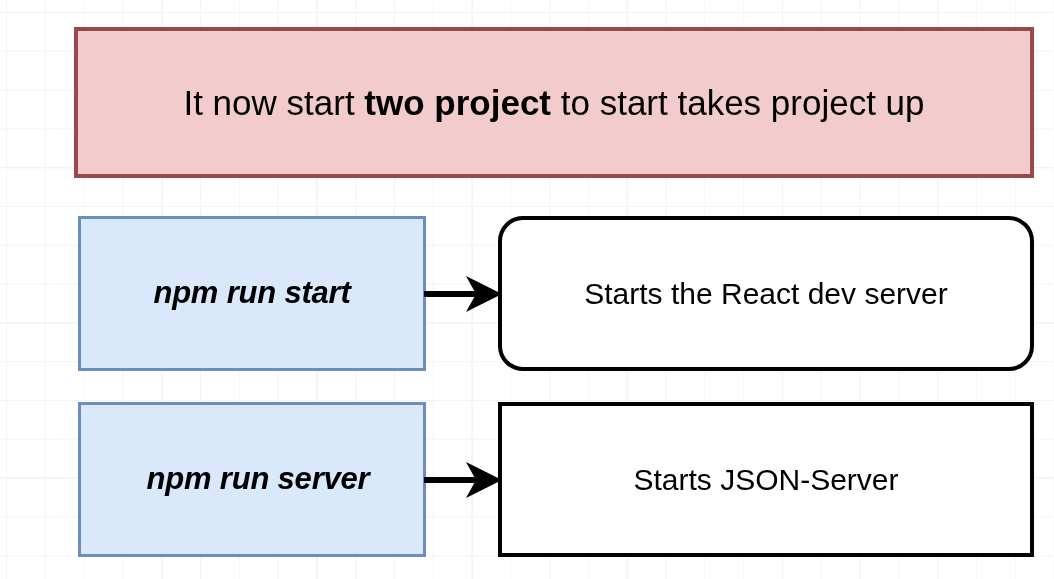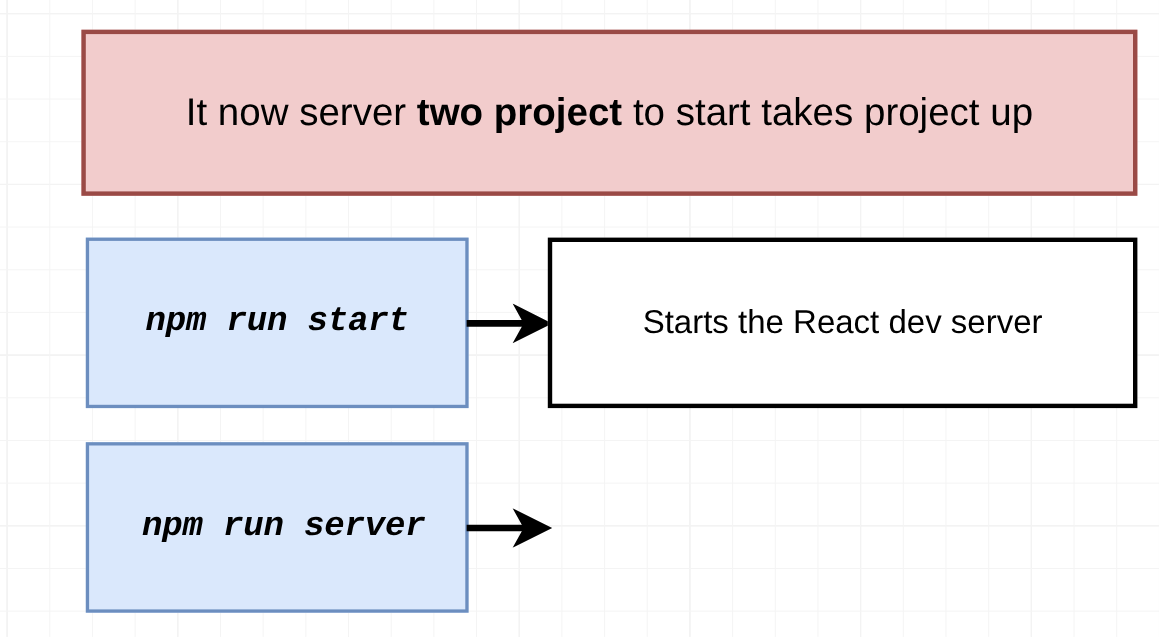--- a/index.html
+++ b/index.html
@@ -59,60 +59,59 @@
     left: 78px;
     background: #dae8fc;
     border: 3px solid #6c8ebf;
     font-size: 31px;
     font-weight: bold;
     font-style: italic;
     letter-spacing: -0.2px;
   }
   .cmd-box .txt {
     white-space: nowrap;
-    font-family: Liberation Mono, monospace;
   }
   #cmd-box-start { top: 216px; }
   #cmd-box-server { top: 402px; }
   #cmd-box-server .txt {
     position: relative;
     left: 6px;
   }
 
   
   .desc-box {
     width: 536px;
     height: 155px;
     left: 498px;
     background: #ffffff;
     border: 4px solid #000000;
     font-size: 30px;
     padding: 0 14px;
   }
-  #desc-box-react { top: 216px; }
+  #desc-box-react { top: 216px; border-radius: 25px; }
   #desc-box-json  { top: 402px; }
 
   
   .arrow {
     position: absolute;
     left: 424px;
     width: 78px;
     height: 36px;
     overflow: visible;
   }
   #arrow-start  { top: 276px; }
   #arrow-server { top: 462px; }
 </style>
 </head>
 <body>
 
 <div id="canvas">
 
   <div class="node" id="header-box">
-    <span class="txt"><span>It now server </span><b>two project</b><span> to start takes project up</span></span>
+    <span class="txt"><span>It now start </span><b>two project</b><span> to start takes project up</span></span>
   </div>
 
   <div class="node cmd-box" id="cmd-box-start">
     <span class="txt">npm run start</span>
   </div>
 
   <div class="arrow" id="arrow-start">
     <svg width="78" height="36" viewBox="0 0 78 36">
       <line x1="0" y1="18" x2="62" y2="18" stroke="#000000" stroke-width="6"></line>
       <polygon points="42,0 78,18 42,36 52,18" fill="#000000"></polygon>
@@ -127,14 +126,17 @@
     <span class="txt">npm run server</span>
   </div>
 
   <div class="arrow" id="arrow-server">
     <svg width="78" height="36" viewBox="0 0 78 36">
       <line x1="0" y1="18" x2="62" y2="18" stroke="#000000" stroke-width="6"></line>
       <polygon points="42,0 78,18 42,36 52,18" fill="#000000"></polygon>
     </svg>
   </div>
 
+  <div class="node desc-box" id="desc-box-json">
+    <span class="txt">Starts JSON-Server</span>
+  </div>
 
 </div>
 
 </body></html>

